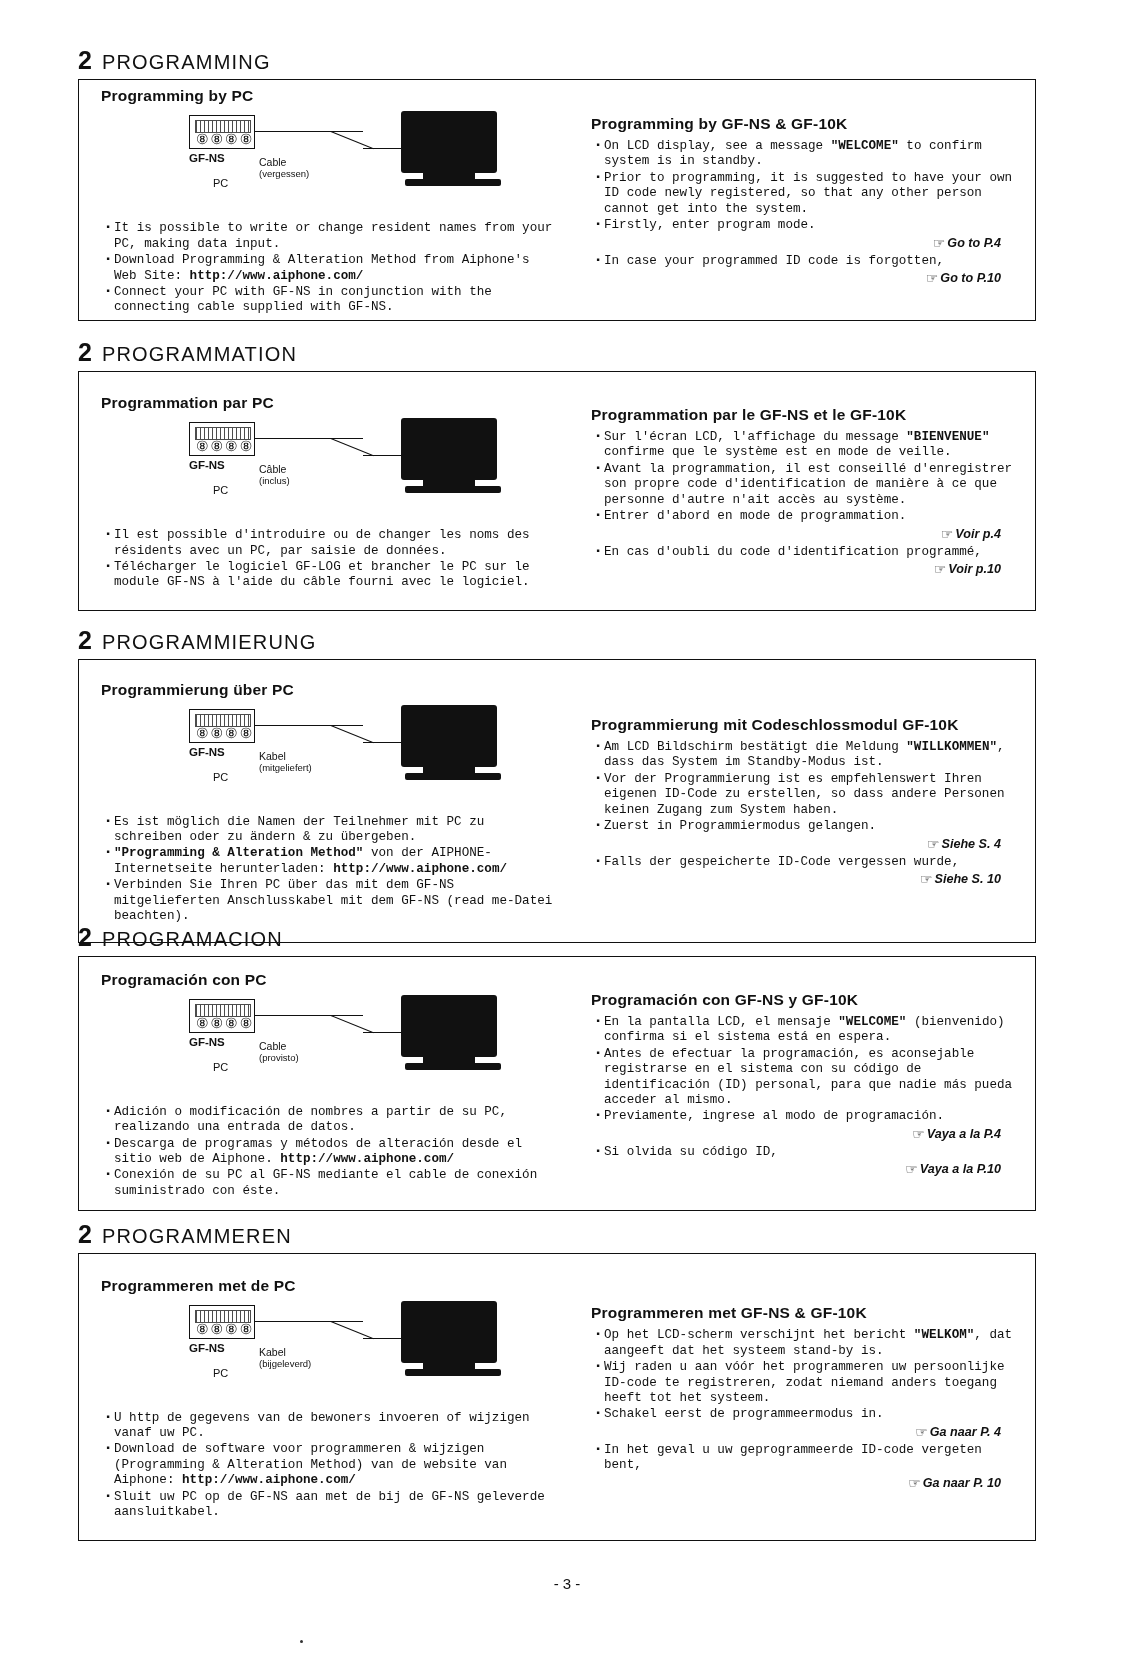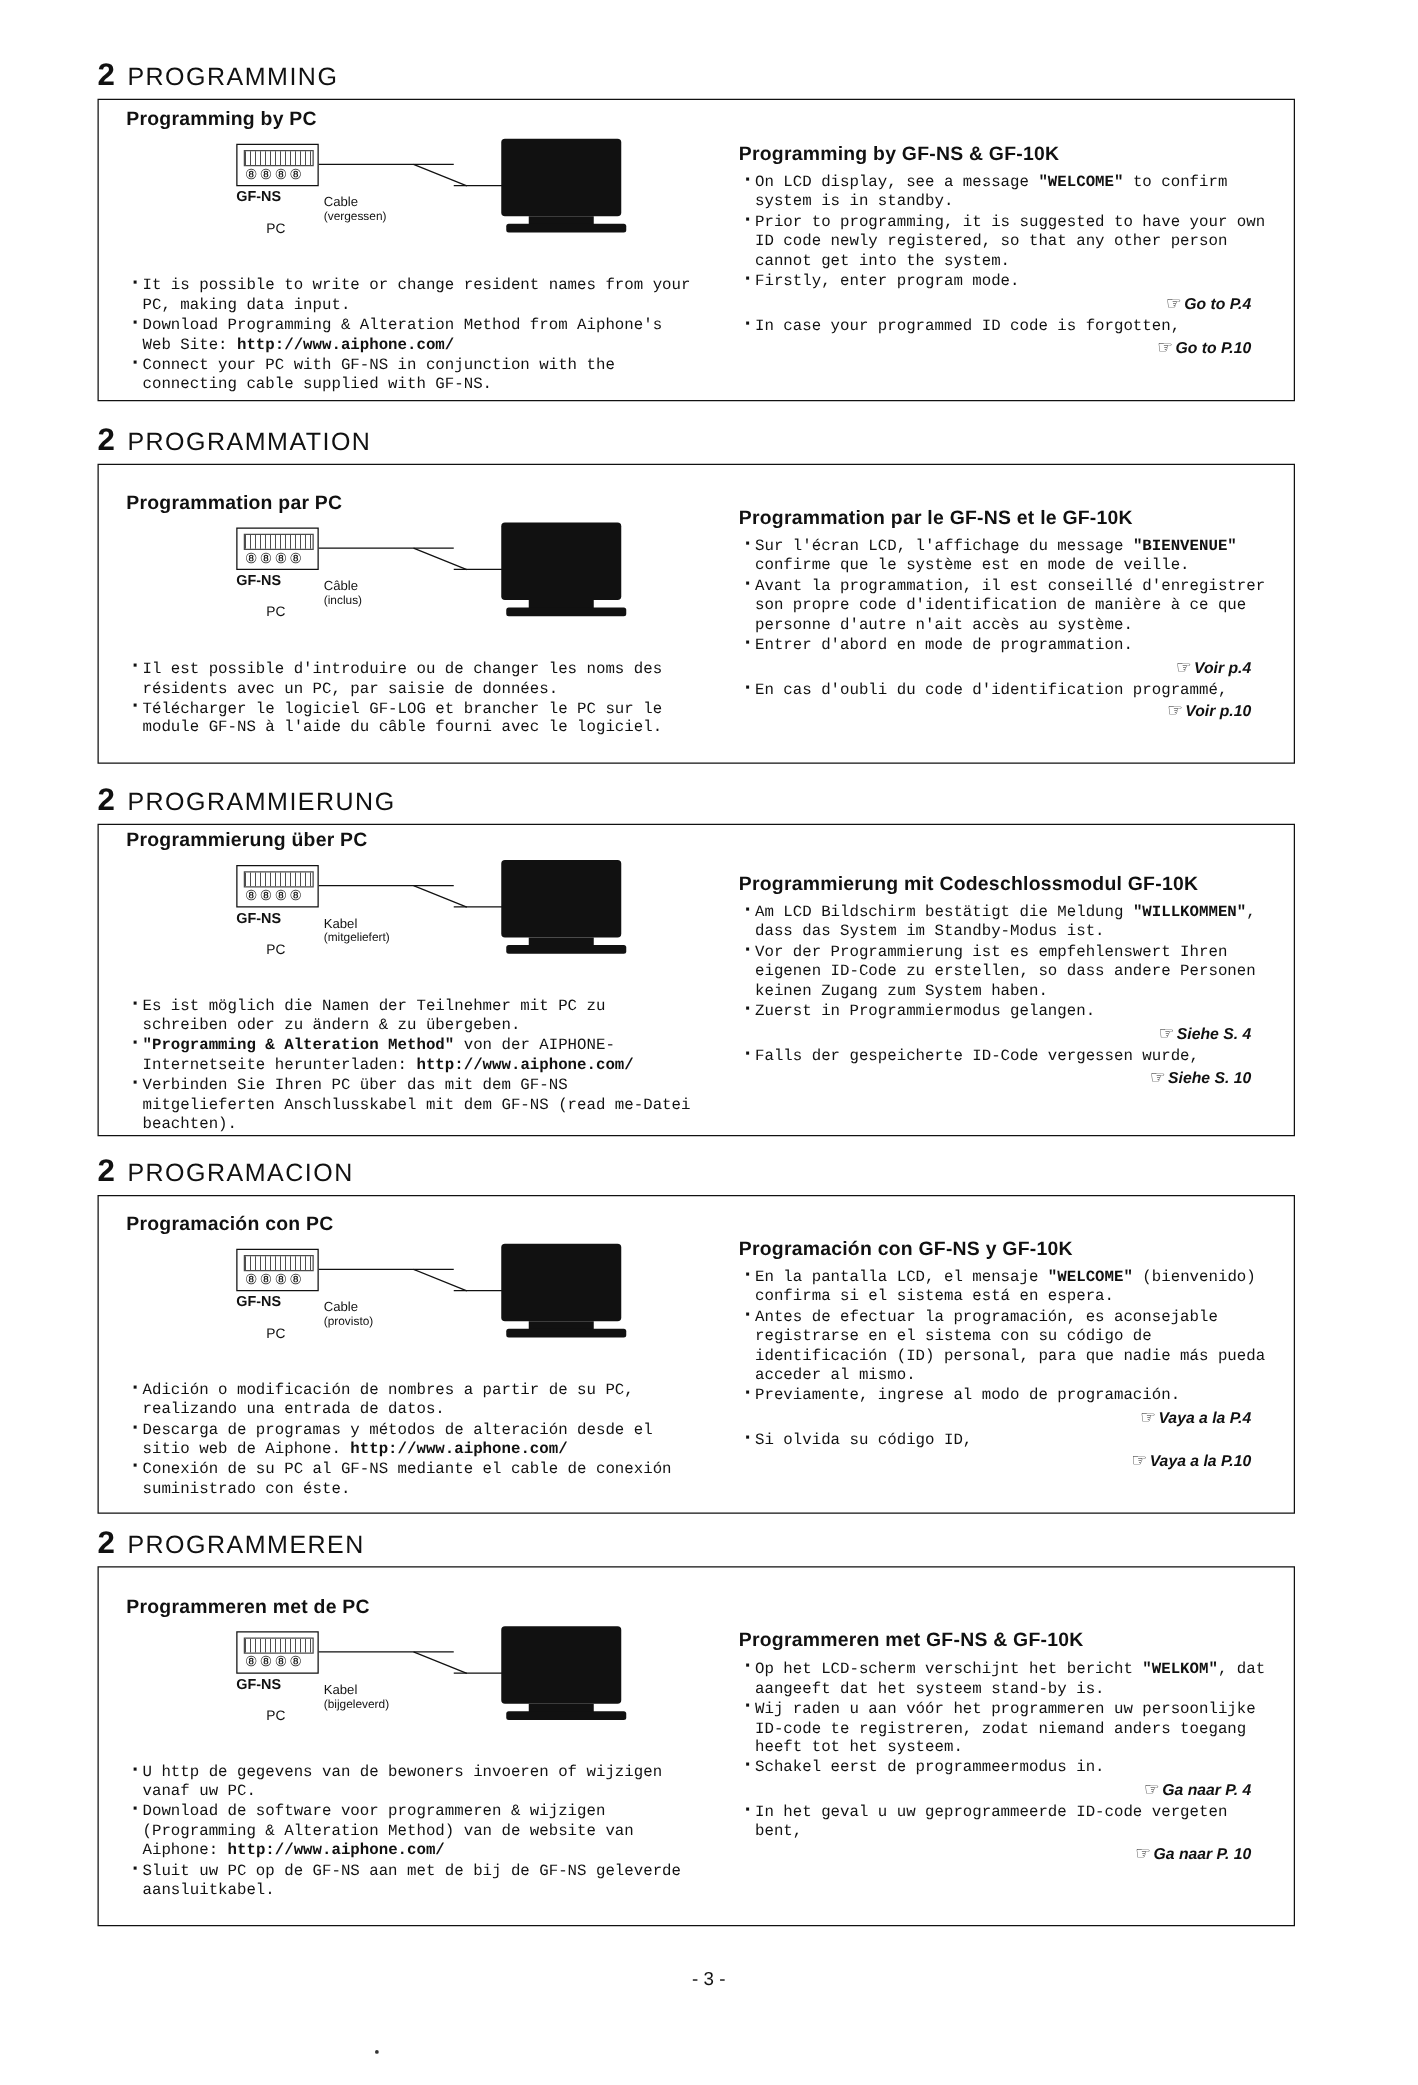--- a/index.html
+++ b/index.html
@@ -116,24 +116,24 @@
     position:absolute;
     left:5px;top:4px;
     width:54px;height:11px;
     border:1px solid #111;
     background:repeating-linear-gradient(90deg,#111 0 1px,#fff 1px 4px);
     opacity:.75;
   }
   .gfns-keys{
     position:absolute;
     left:6px;top:19px;
-    font-size:11px;
+    font-size:14px;
     letter-spacing:2px;
     line-height:10px;
-    font-family:Liberation Sans, sans-serif;
+    font-family:Liberation Mono, monospace;
   }
   .gfns-label{
     position:absolute;
     left:88px;top:41px;
     font-size:11.5px;
     font-weight:bold;
   }
   .cable-label{
     position:absolute;
     left:158px;top:46px;
@@ -350,21 +350,21 @@
         </div>
       </div>
     </div>
   </div>
 
   <div class="section" style="top:628px;">
     <div class="sec-head">
       <span class="sec-num">2</span>
       <span class="sec-title">PROGRAMMIERUNG</span>
     </div>
-    <div class="panel" style="height:250px;">
+    <div class="panel" style="height:284px;">
       <div class="panel-inner">
         <div class="col-left">
           <div class="col-h">Programmierung über PC</div>
           <div class="diagram">
             <div class="gfns-box">
               <div class="gfns-lcd"></div>
               <div class="gfns-keys">⑧⑧⑧⑧</div>
             </div>
             <div class="gfns-label">GF-NS</div>
             <div class="cable-label">

